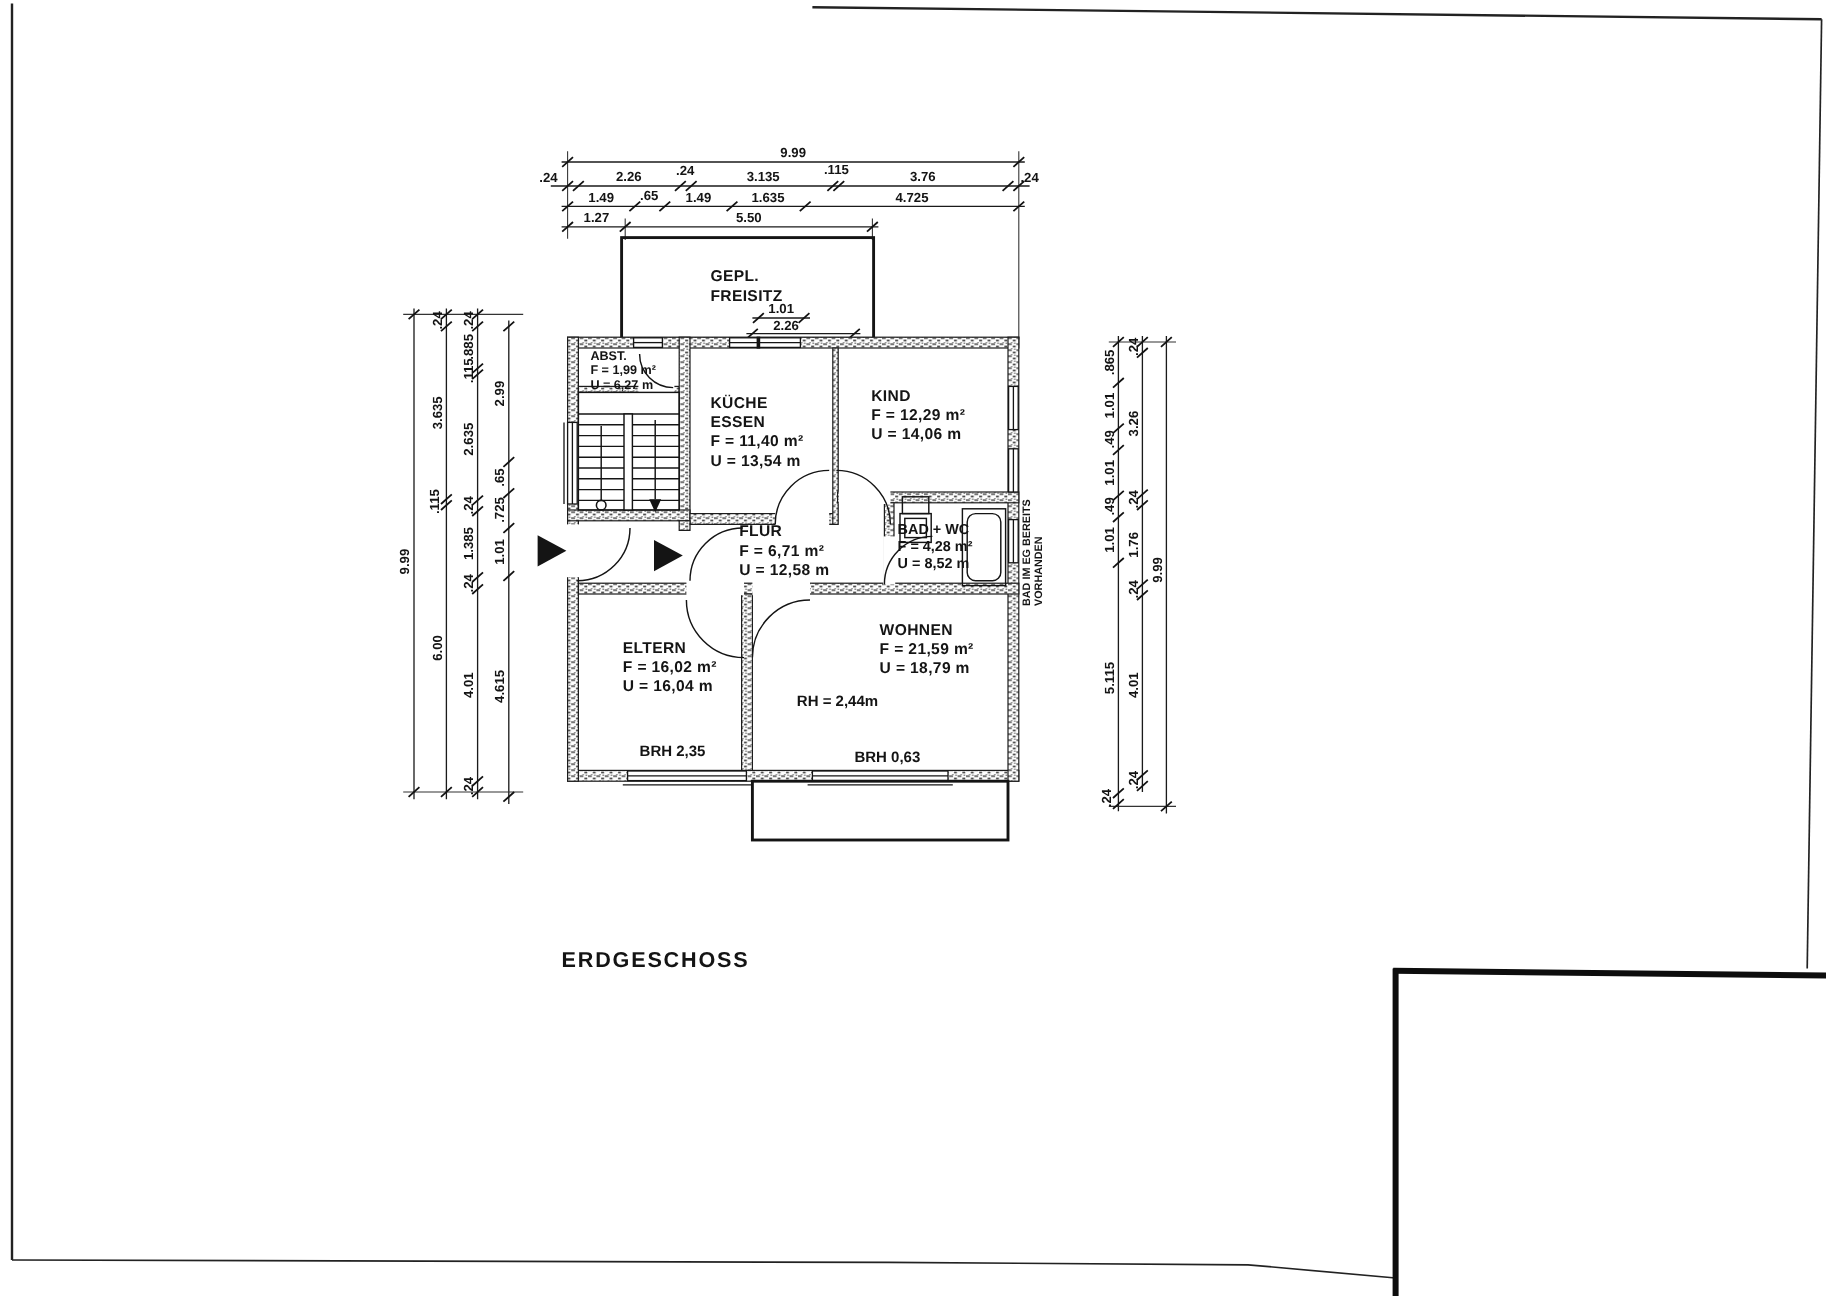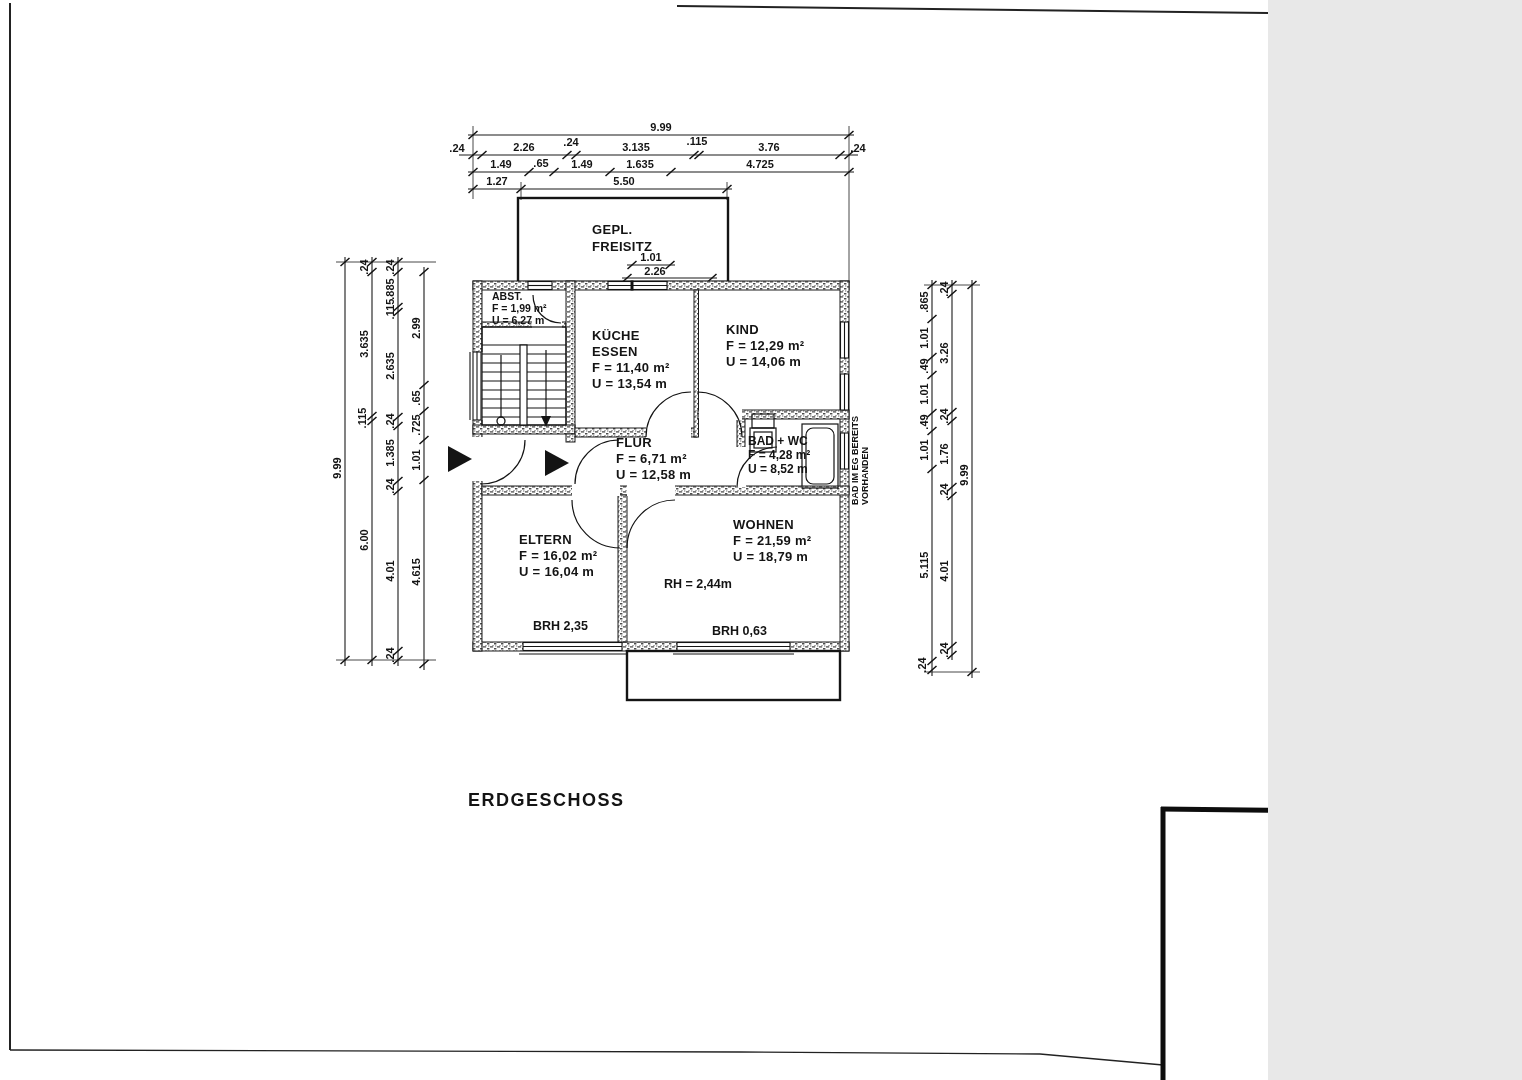--- a/index.html
+++ b/index.html
@@ -1,16 +1,16 @@
 <!DOCTYPE html>
 <html><head>
 <meta charset="utf-8">
 <style>
   html,body{margin:0;padding:0;background:#e8e8e8;}
-  #page{position:relative;width:1268px;height:1080px;background:#ffffff;overflow:hidden;
+  #page{position:relative;width:1522px;height:1080px;background:#ffffff;overflow:hidden;
         font-family:"Liberation Sans",sans-serif;}
   svg{position:absolute;left:0;top:0;}
   text{fill:#141414;}
   .dim{font:700 11px "Liberation Sans",sans-serif;}
   .dimline{stroke:#1a1a1a;stroke-width:1.1;}
   .ext{stroke:#333;stroke-width:0.9;}
   .roomname{font:700 13px "Liberation Sans",sans-serif;letter-spacing:.3px;}
   .roomsmall{font:700 10.5px "Liberation Sans",sans-serif;}
   .badname{font:700 12px "Liberation Sans",sans-serif;}
   .anno{font:700 12.5px "Liberation Sans",sans-serif;}

